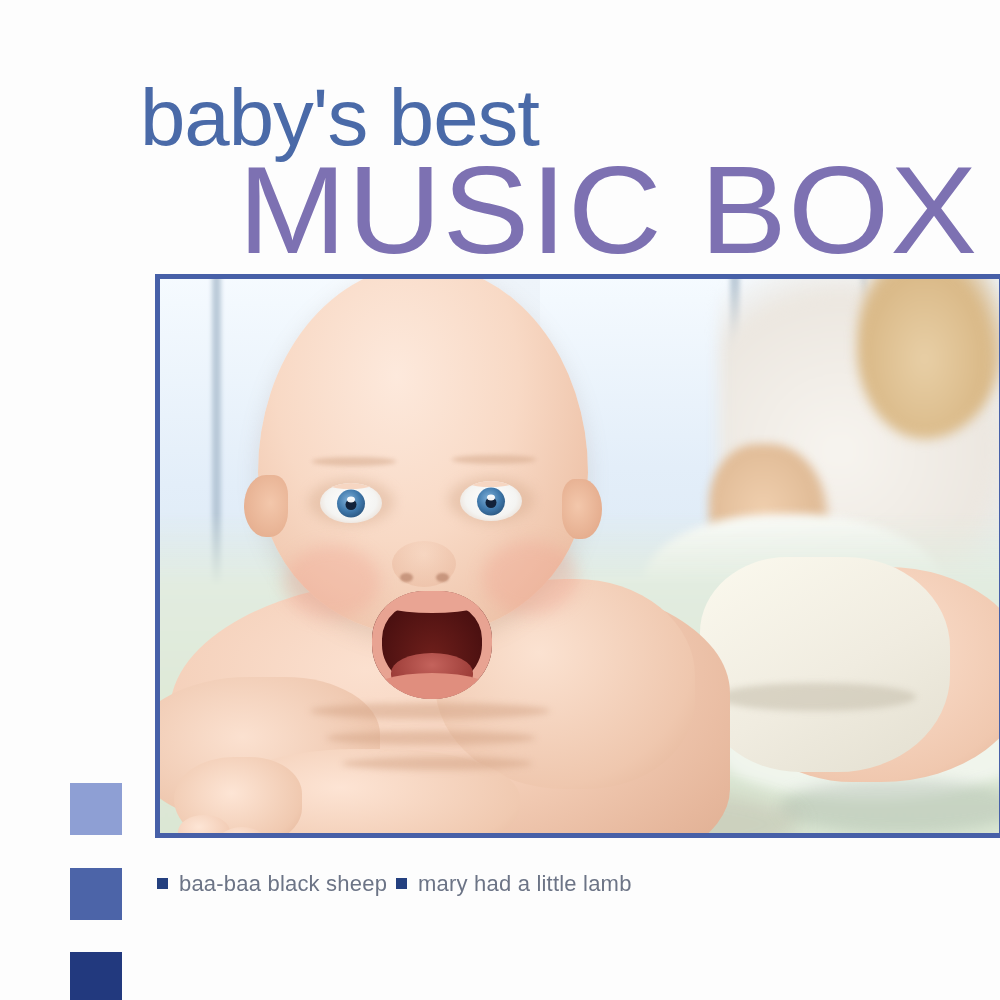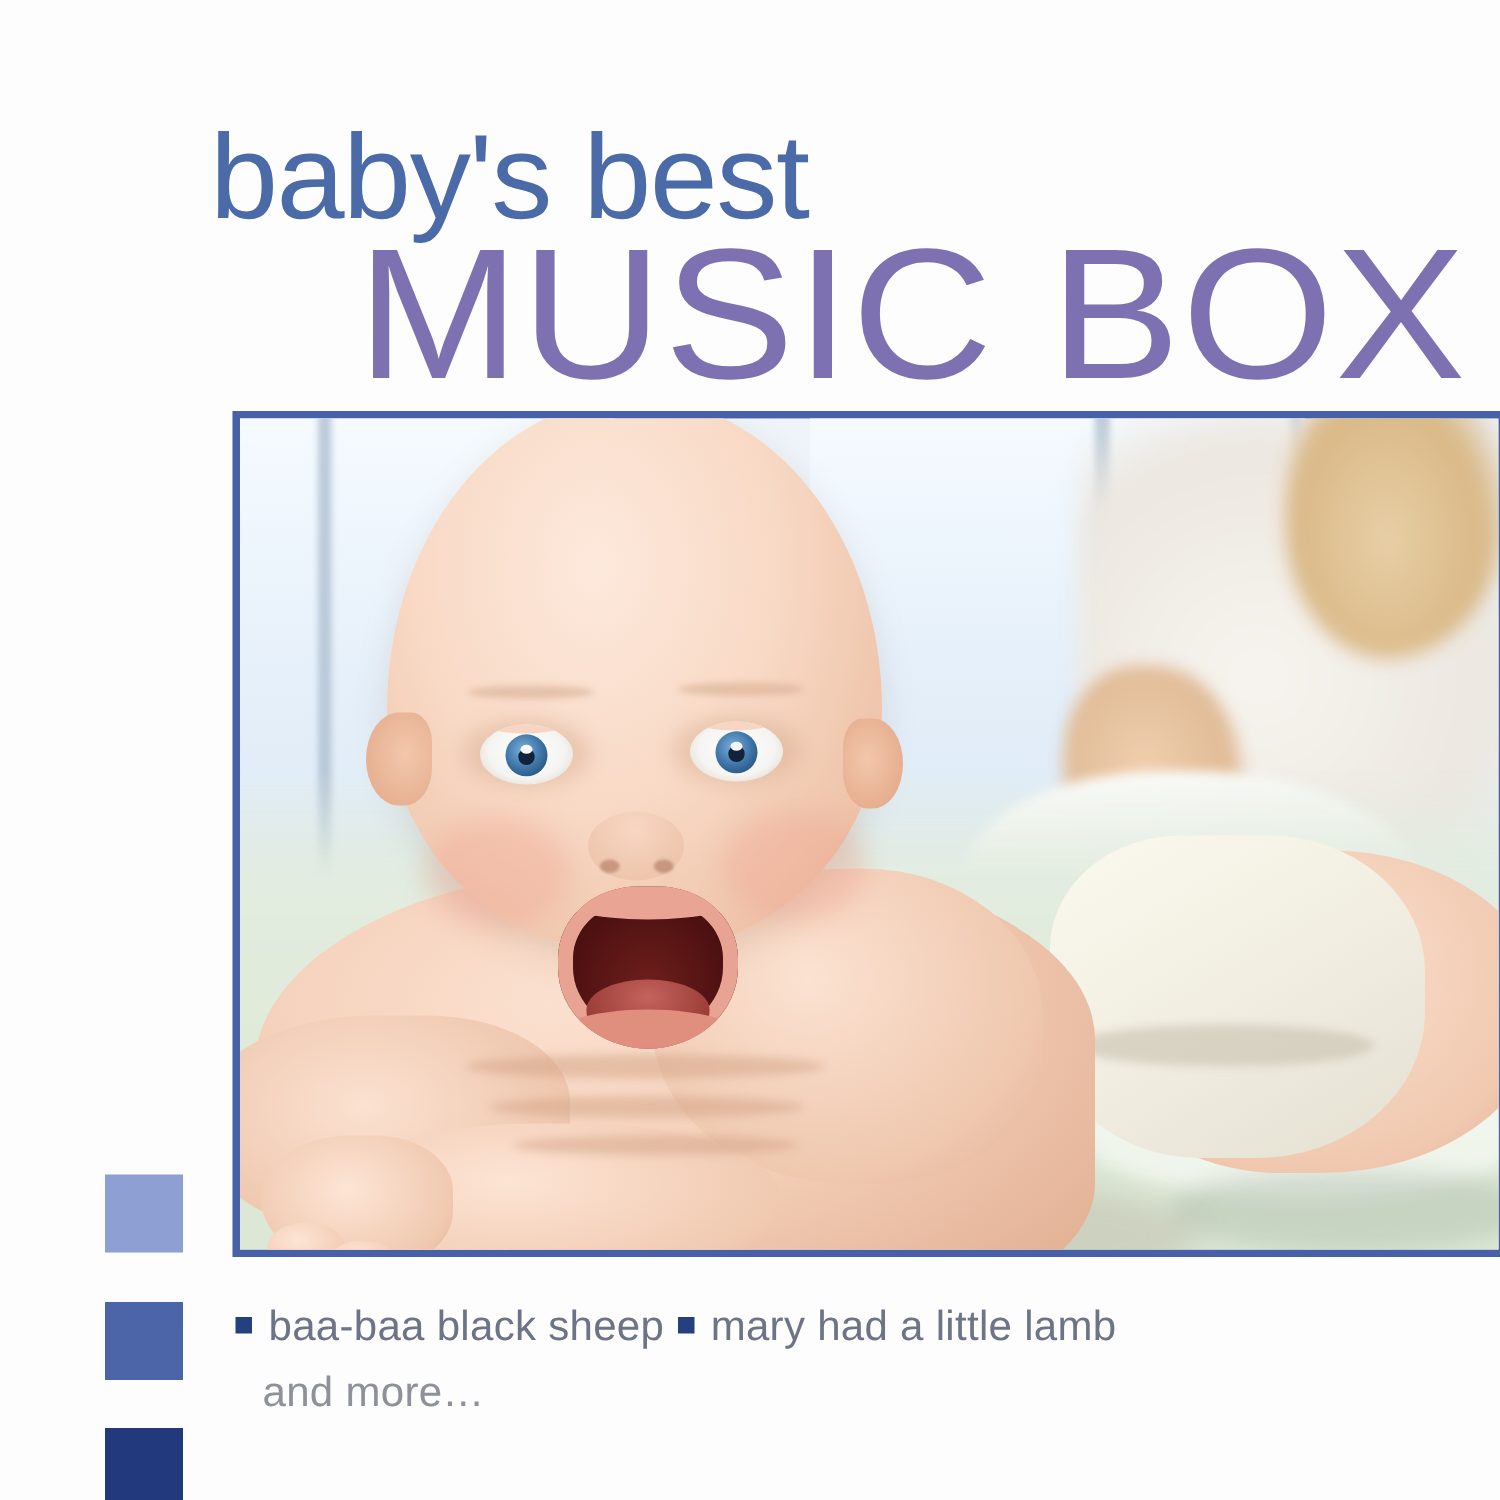--- a/index.html
+++ b/index.html
@@ -420,21 +420,21 @@
   #chip-2 { left: 70px; top: 868px; }
   #chip-3 { left: 70px; top: 952px; height: 48px; }
 
   
   #tracklist {
     position: absolute;
     left: 157px;
     top: 862px;
     width: 830px;
     color: #6c7486;
-    font-size: 28px;
+    font-size: 22px;
     line-height: 44px;
     font-weight: 300;
     letter-spacing: .2px;
     white-space: nowrap;
   }
   .track-line { display: block; }
   .bullet {
     display: inline-block;
     width: 11px;
     height: 11px;
@@ -543,16 +543,15 @@
   </div>
 
   <div class="chip" id="chip-1" style="background: rgb(142, 159, 212);"></div>
   <div class="chip" id="chip-2" style="background: rgb(76, 100, 168);"></div>
   <div class="chip" id="chip-3" style="background: rgb(34, 57, 126);"></div>
 
   <div id="tracklist" style="color: rgb(108, 116, 134);">
     <span class="track-line">
       <span class="bullet" style="background: rgb(36, 64, 127);"></span><span class="track-name">baa-baa black sheep</span><span class="bullet mid" style="background: rgb(36, 64, 127);"></span><span class="track-name">mary had a little lamb</span>
     </span>
-    <span id="more-line" style="color: rgb(142, 145, 153);">and more…</span>
   </div>
 
 </div>
 
 </body></html>

